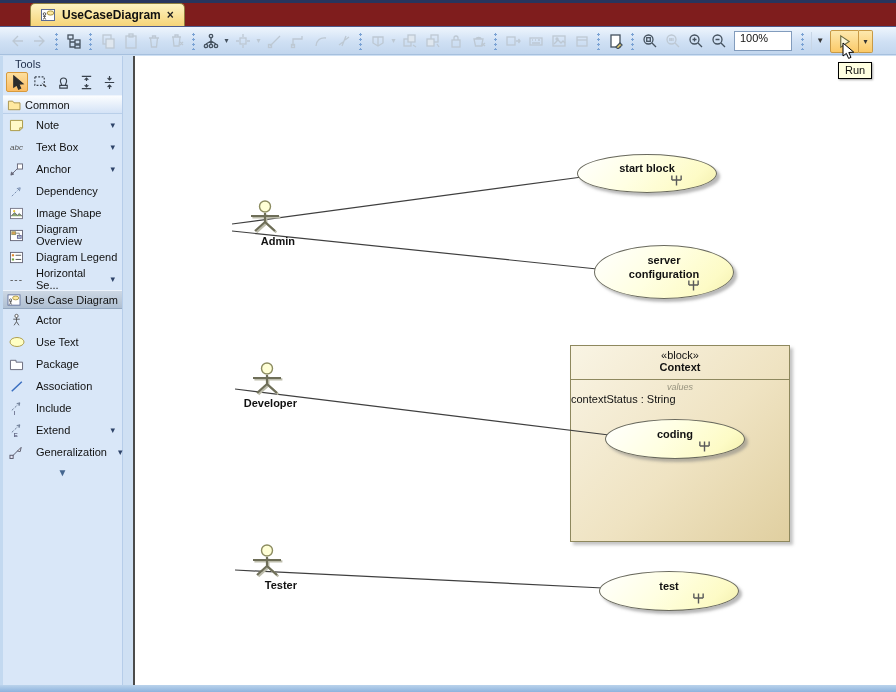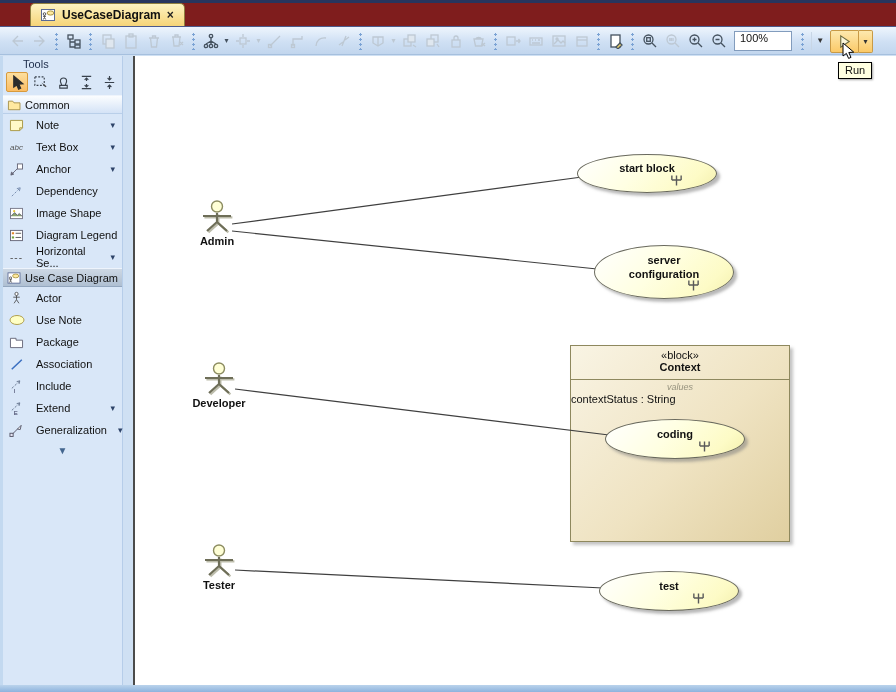--- a/index.html
+++ b/index.html
@@ -47,21 +47,21 @@
   
   #cursor { position:absolute; left:842px; top:42px; z-index:60; }
   #tooltip { position:absolute; left:838px; top:62px; z-index:60;
     background:#ffffe1; border:1px solid #000; font-size:11px; color:#111;
     padding:1px 6px 2px; box-shadow:1px 1px 2px rgba(0,0,0,.35); }
 
   
   #sidebar { position:absolute; left:0; top:56px; width:123px; bottom:7px;
     background:#d9e7f8; border-right:1px solid #b6cde9; border-left:3px solid #c3d9f0;
     font-size:11px; color:#111; }
-  #tools-title { padding:2px 20px 1px; color:#1d2c49; }
+  #tools-title { padding:2px 12px 1px; color:#1d2c49; }
   #tool-row { display:flex; gap:1px; padding:1px 2px 3px 3px; }
   .tool-btn { width:22px; height:20px; display:flex; align-items:center; justify-content:center;
     border:1px solid transparent; border-radius:2px; color:#39424d; }
   .tool-btn svg { stroke:currentColor; fill:none; stroke-width:1.2; }
   .tool-btn.sel { background:linear-gradient(#fddf9e,#fbbd64); border-color:#d89a3c; }
   .sec-hdr { height:19px; display:flex; align-items:center; gap:4px; padding:0 4px;
     background:linear-gradient(#fbfdff,#d4e3f6); border-top:1px solid #eef4fc;
     border-bottom:1px solid #b9cfe9; }
   .sec-hdr.sel { background:linear-gradient(#cdd8e4,#afbfd2); border-bottom:1px solid #93a7bf; }
   .side-item { height:22px; display:flex; align-items:center; gap:11px; padding:0 4px 0 5px; }
@@ -69,21 +69,21 @@
   .side-item .dd { margin-left:auto; font-size:9px; color:#2e4368; padding-right:3px; }
   #more-chevron { text-align:center; color:#44668f; font-size:10px; padding-top:4px; }
   .abc { font-size:8px; color:#555; letter-spacing:0; font-style:italic; }
   .dashes { font-size:10px; color:#555; letter-spacing:1px; }
 
   
   #canvas { position:absolute; left:133px; top:56px; right:0; bottom:7px;
     background:#fff; border-left:2px solid #4b4b4b; }
   #lines { position:absolute; left:0; top:0; width:100%; height:100%; pointer-events:none; }
 
-  .actor { position:absolute; width:60px; text-align:center; }
+  .actor { position:absolute; width:60px; text-align:right;margin-left:48px; }
   .actor svg { display:block; margin:0 auto; }
   .actor .aname { font-size:11px; font-weight:bold; color:#111; margin-top:1px; }
 
   .usecase { position:absolute; border:1px solid #6a6a5e; border-radius:50%;
     background:linear-gradient(135deg,#ffffff 0%,#ffffe2 45%,#fdfbc6 80%,#f3efac 100%);
     box-shadow:3px 3px 3px rgba(125,125,125,.55);
     display:flex; align-items:center; justify-content:center; }
   .usecase .uclabel { font-size:11px; font-weight:bold; color:#111; text-align:center;
     line-height:1.2; margin-bottom:9px; }
   .rake { position:absolute; }
@@ -393,20 +393,31 @@
           <path d="M2 10l4-4 3 3 2-2 3 3" fill="#8aa36b" stroke="#667"></path>
           <circle cx="5.5" cy="4.5" r="1.2" fill="#e8c23a" stroke="none"></circle>
         </svg>
       </span>
     <span>Image Shape</span>
   </div>
   <div class="side-item">
     <span class="ic">
         <svg width="15" height="13" viewBox="0 0 16 14">
           <rect x="1.5" y="1.5" width="13" height="11" fill="#fff" stroke="#667"></rect>
+          <rect x="3" y="3" width="4" height="3" fill="#e0a050" stroke="#996"></rect>
+          <rect x="9" y="7" width="4" height="3" fill="#b8cce0" stroke="#669"></rect>
+          <path d="M7 4.5h4v4" fill="none" stroke="#888"></path>
+        </svg>
+      </span>
+    <span>Diagram Overview</span>
+  </div>
+  <div class="side-item">
+    <span class="ic">
+        <svg width="15" height="13" viewBox="0 0 16 14">
+          <rect x="1.5" y="1.5" width="13" height="11" fill="#fff" stroke="#667"></rect>
           <rect x="3" y="3.5" width="2.4" height="2.2" fill="#e0872a" stroke="none"></rect>
           <path d="M7 4.6h6" stroke="#555" fill="none"></path>
           <rect x="3" y="8" width="2.4" height="2.2" fill="#6fa23c" stroke="none"></rect>
           <path d="M7 9.1h6" stroke="#555" fill="none"></path>
         </svg>
       </span>
     <span>Diagram Legend</span>
   </div>
   <div class="side-item">
     <span class="ic dashes">---</span>
@@ -432,21 +443,21 @@
         </svg>
       </span>
     <span>Actor</span>
   </div>
   <div class="side-item">
     <span class="ic">
         <svg width="16" height="12" viewBox="0 0 16 12">
           <ellipse cx="8" cy="6" rx="7" ry="4.5" fill="#ffffc4" stroke="#b0a050"></ellipse>
         </svg>
       </span>
-    <span>Use Note</span>
+    <span>Use Text</span>
   </div>
   <div class="side-item">
     <span class="ic">
         <svg width="15" height="13" viewBox="0 0 16 14">
           <path d="M1.5 2.5h6v2h7v8h-13z" fill="#fff" stroke="#667"></path>
         </svg>
       </span>
     <span>Package</span>
   </div>
   <div class="side-item">

